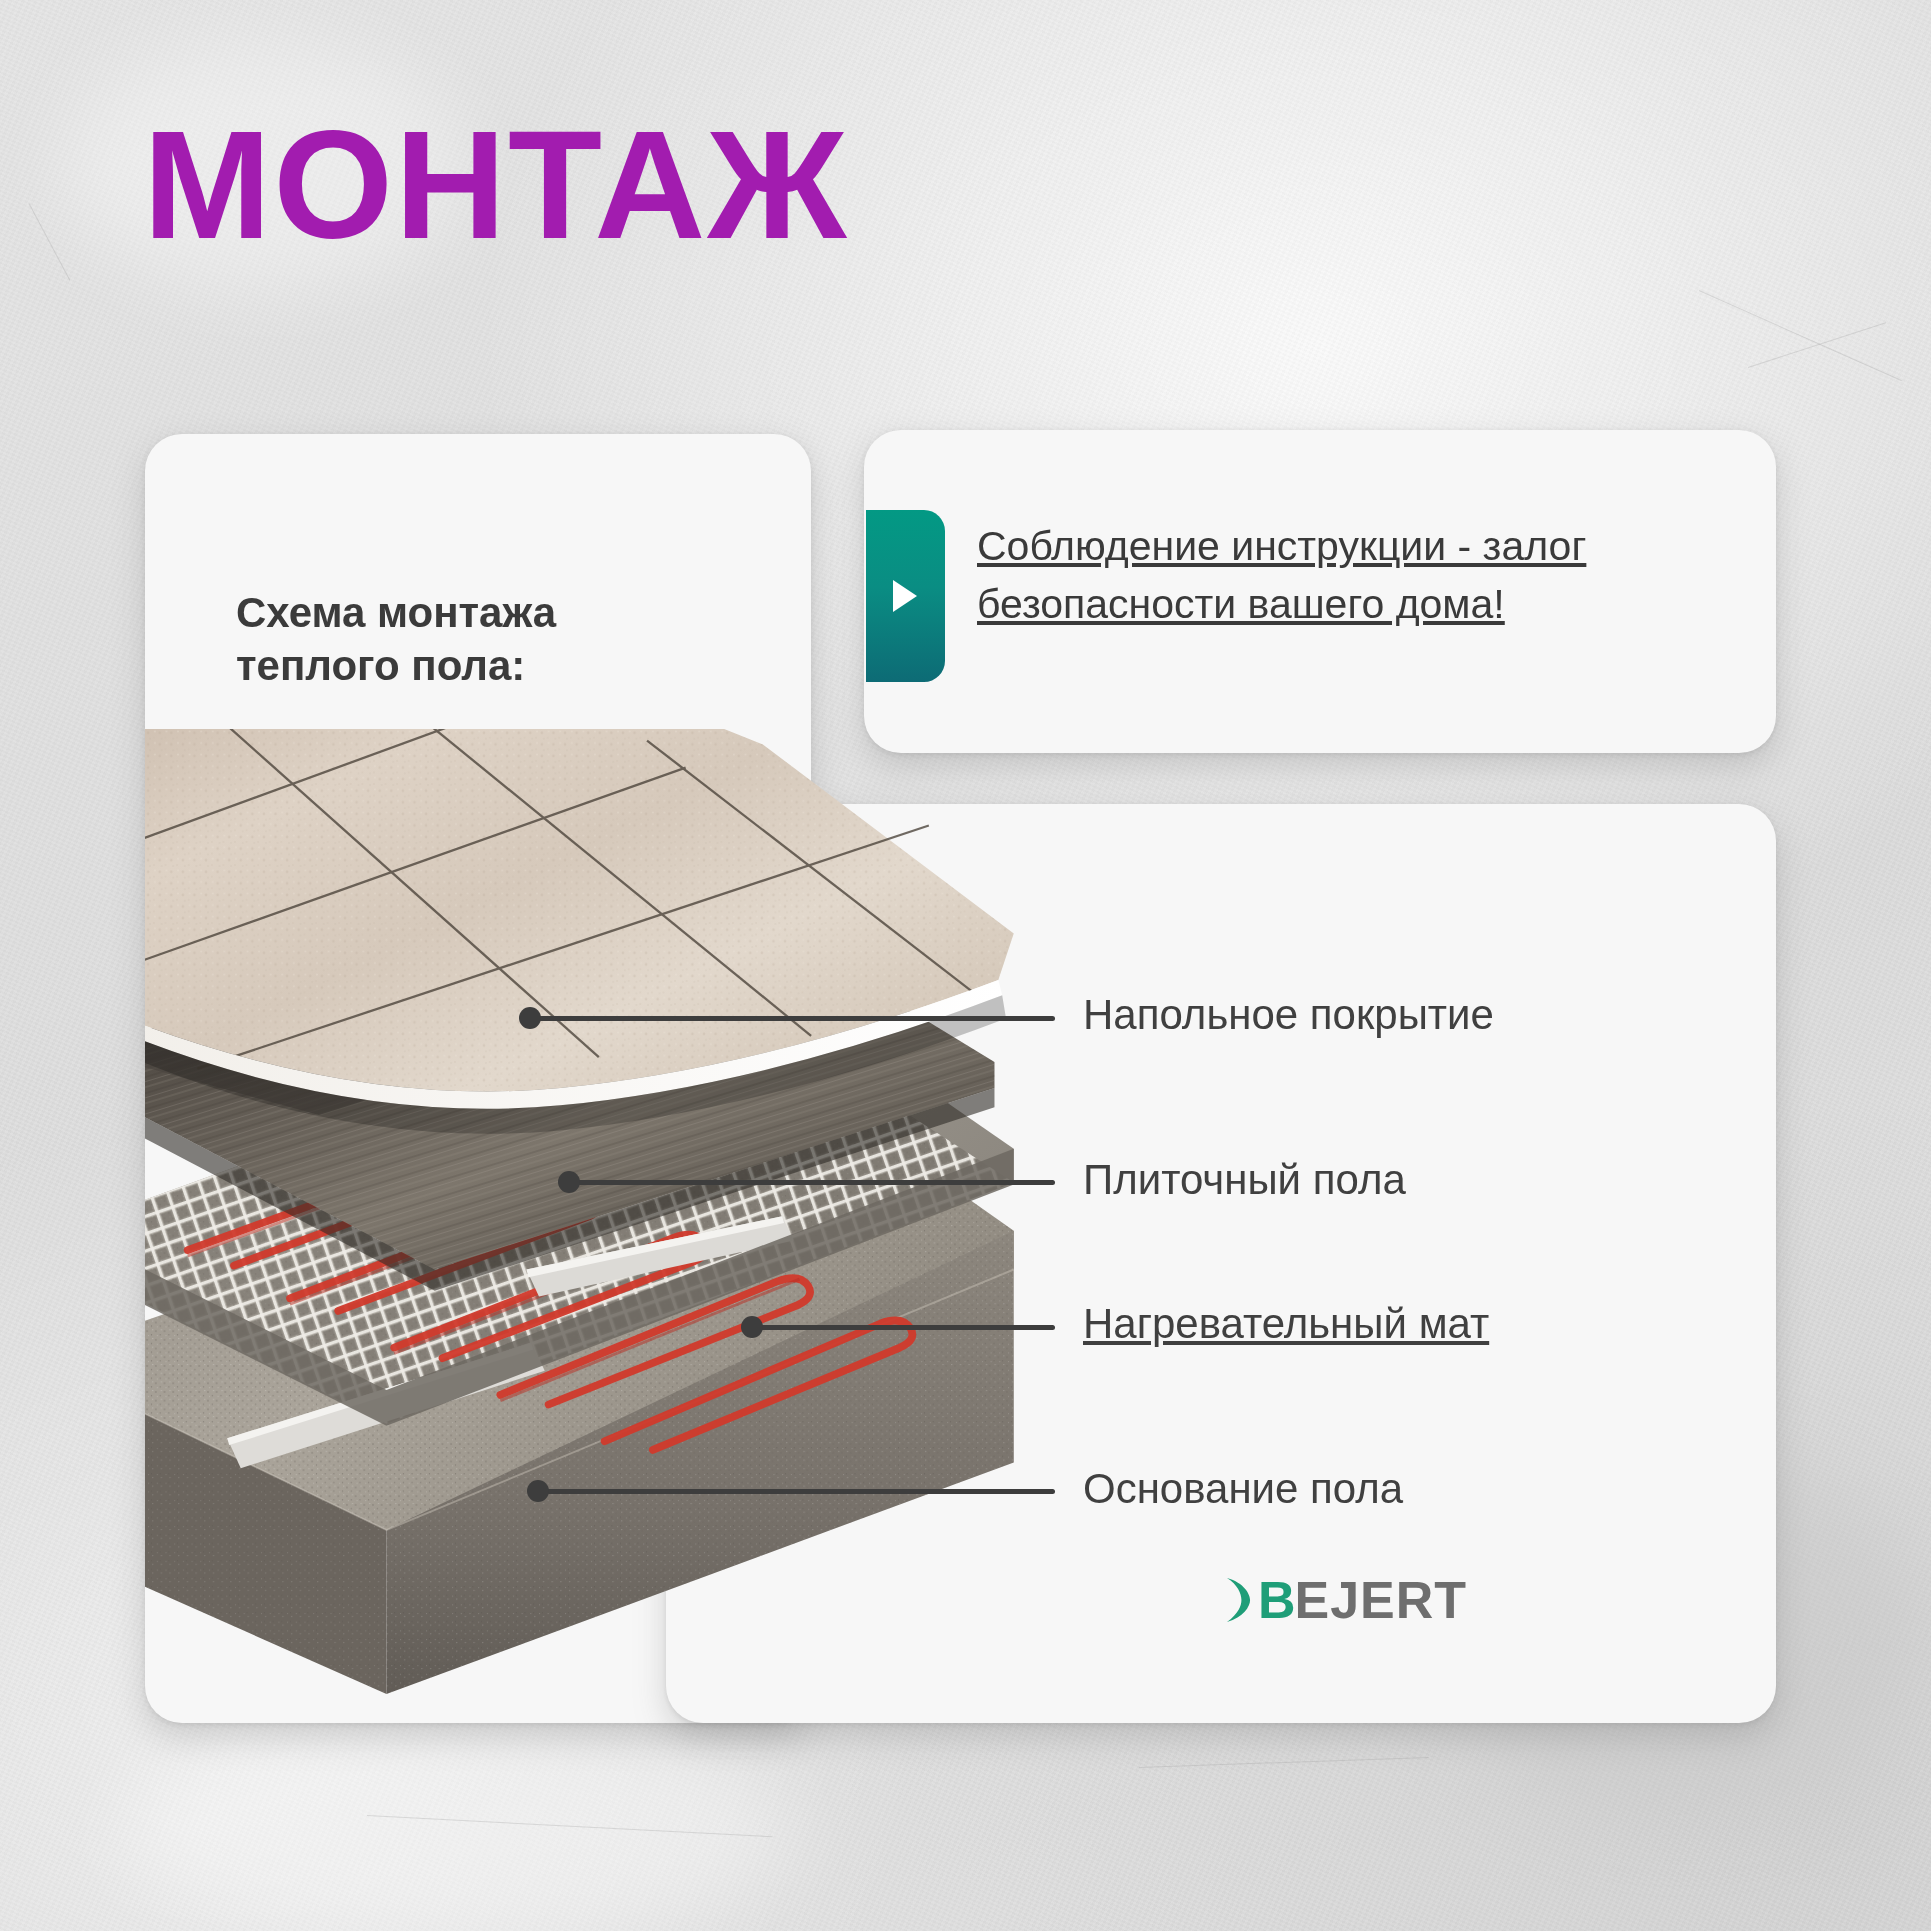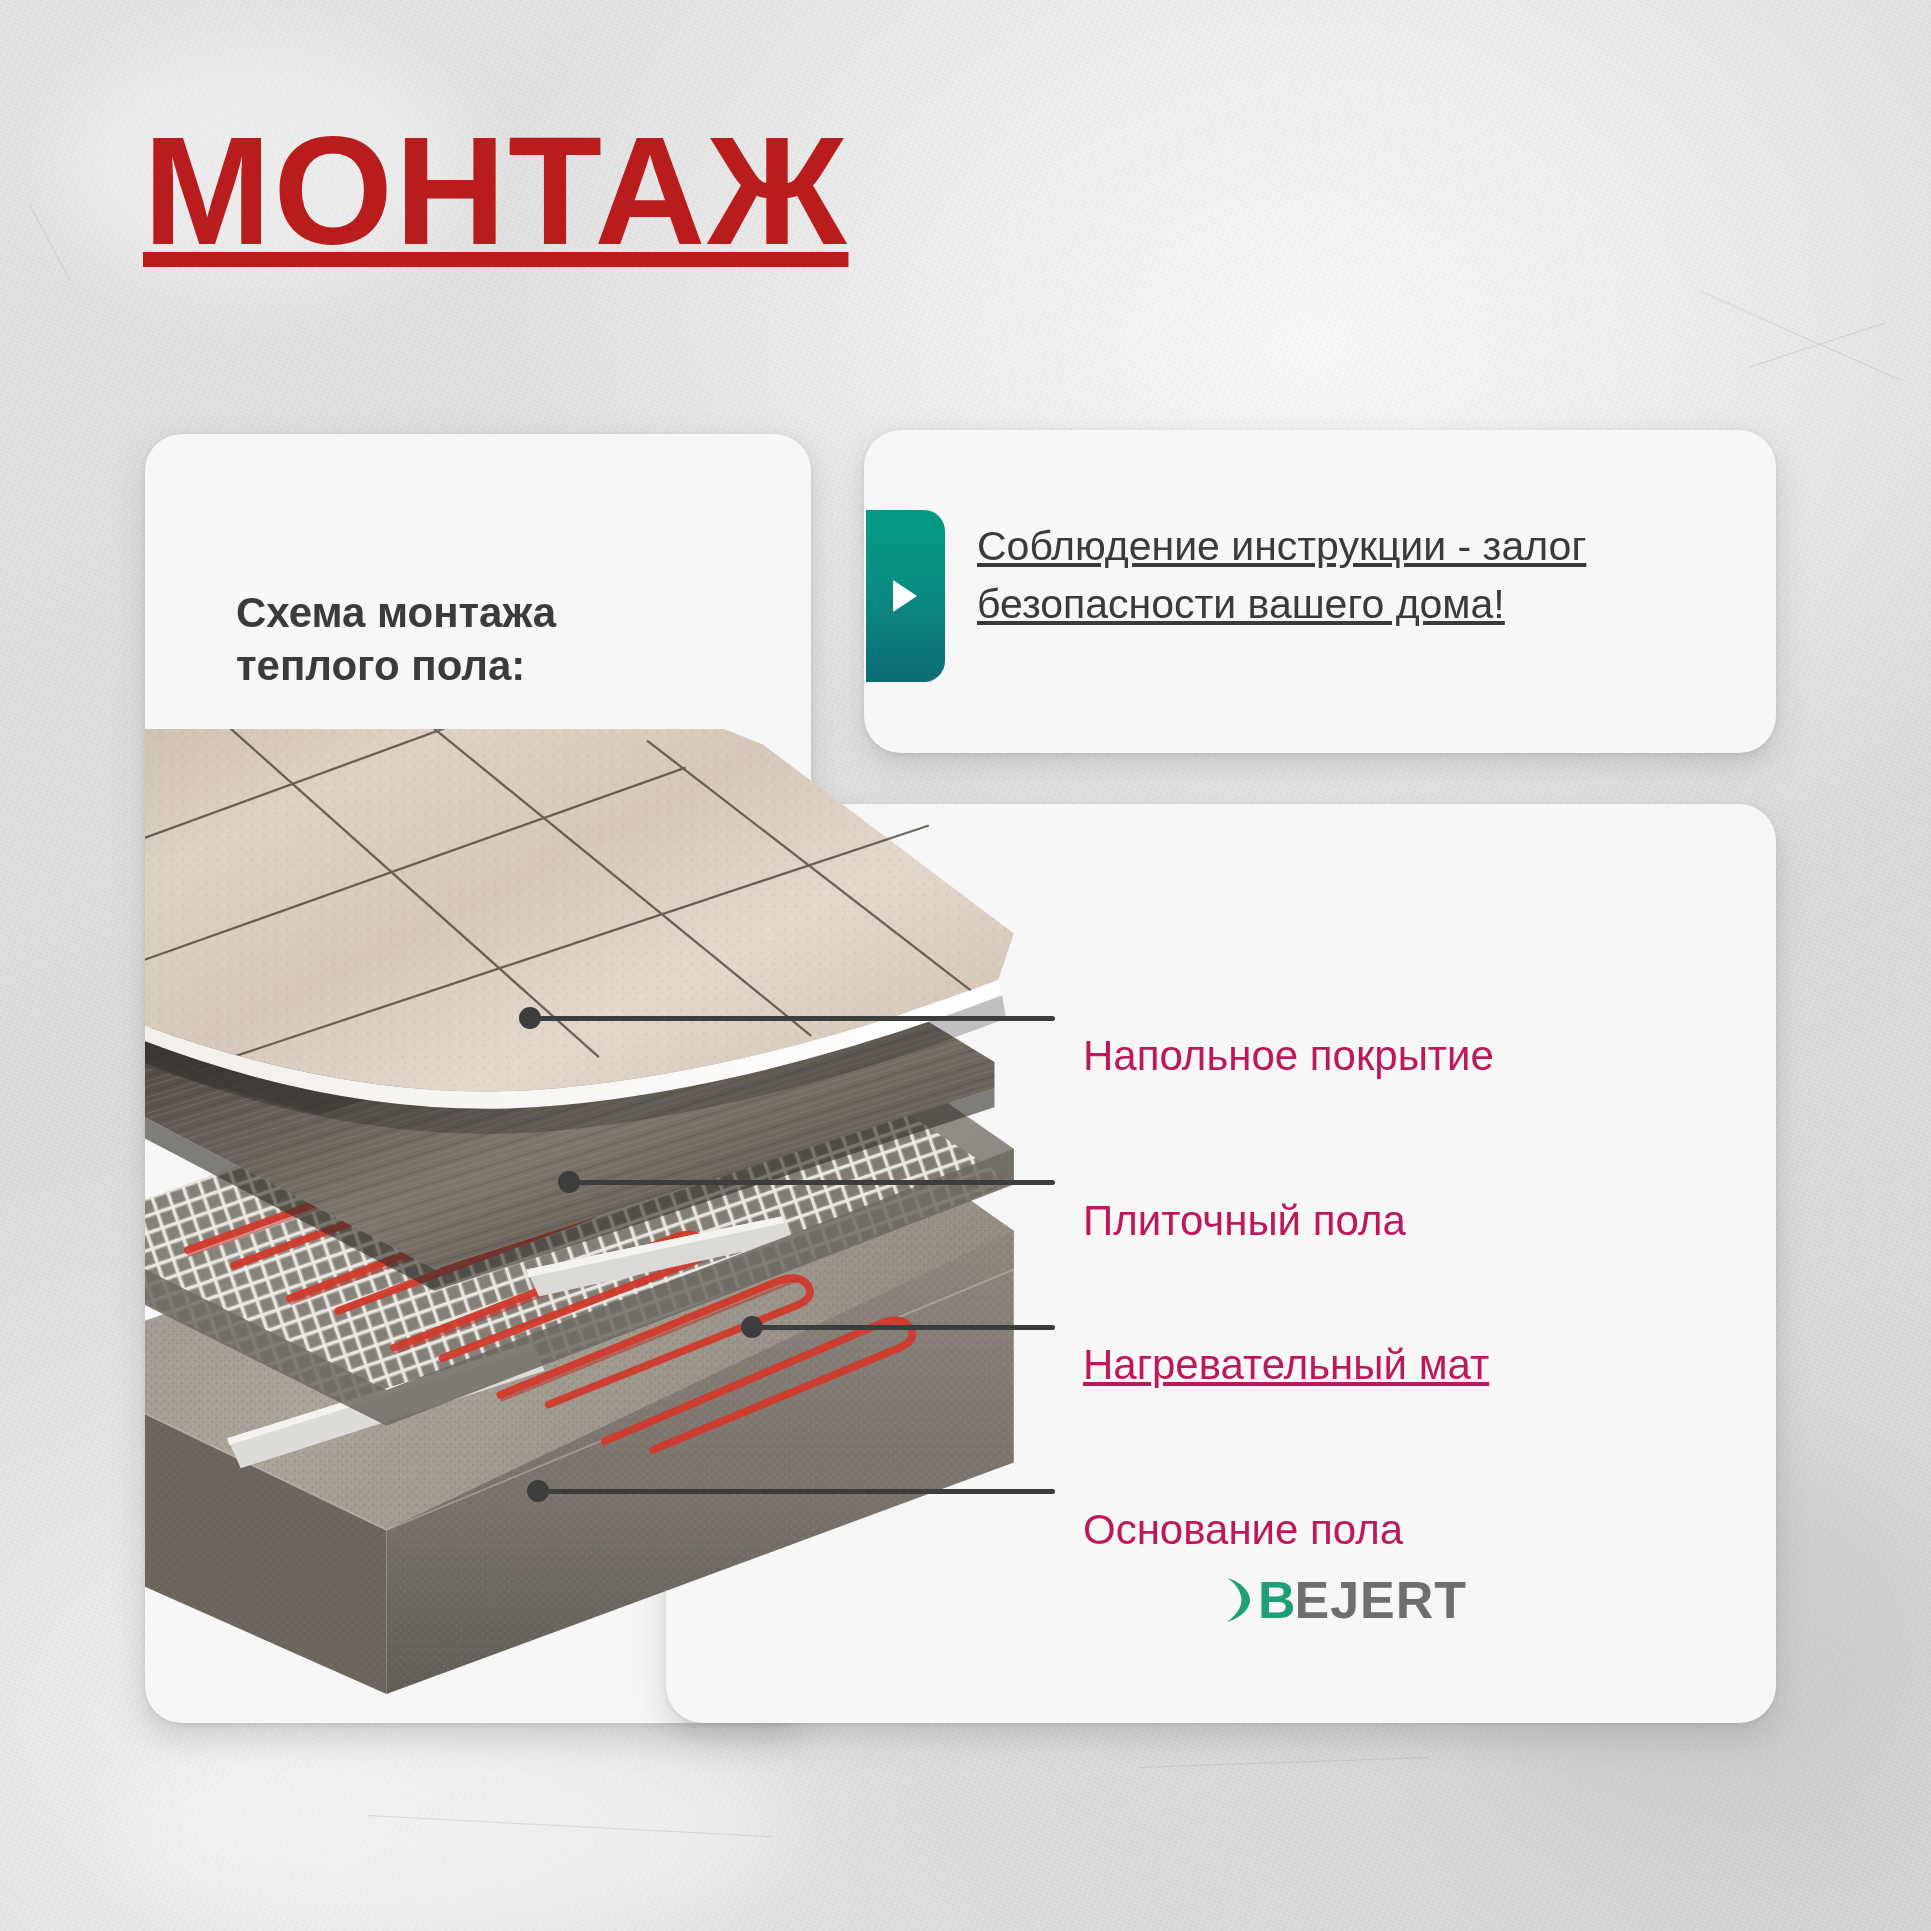--- a/index.html
+++ b/index.html
@@ -27,25 +27,24 @@
     background-image:
       repeating-linear-gradient(23deg, rgba(255,255,255,.12) 0 1.9px, rgba(160,160,160,.07) 1.9px 3.9px),
       repeating-linear-gradient(113deg, rgba(255,255,255,.10) 0 2.9px, rgba(150,150,150,.05) 2.9px 5.8px);
   }
   .bg-blotch { position:absolute; border-radius:50%; filter:blur(37px); }
 
   .hairline { position:absolute; background:#a9a9a9; opacity:.35; height:1px; transform-origin:left center; }
 
   
   .title {
-    position:absolute; left:143px; top:114px;
+    position:absolute; left:143px; top:108px;
     font-size:154px; font-weight:bold; letter-spacing:1.9px;
-    color:#b91c1c; line-height:1;
+    color:#a21caf; line-height:1;
     white-space:nowrap;
-    text-decoration:underline;
   }
 
   
   .card {
     position:absolute;
     background:#f7f7f7;
     border-radius:37px;
     box-shadow:0 13.5px 33px rgba(120,120,120,.28), 0 1.9px 5.8px rgba(120,120,120,.18);
   }
   #card-scheme { left:145px; top:434px; width:666px; height:1289px; }
@@ -88,22 +87,22 @@
   .illus svg { display:block; }
 
   
   .leader { position:absolute; height:4.8px; background:#3d3d3d; border-radius:2.9px; z-index:7; }
   .leader::before {
     content:""; position:absolute; left:-6.8px; top:50%;
     width:22px; height:22px; border-radius:50%;
     background:#3d3d3d; transform:translateY(-50%);
   }
   .layer-label {
-    position:absolute; font-size:42px; color:#be185d;
-    white-space:nowrap; z-index:7; line-height:1;margin-top:41px;
+    position:absolute; font-size:42px; color:#404040;
+    white-space:nowrap; z-index:7; line-height:1;
   }
 
   
   .logo { position:absolute; left:1223px; top:1574px; z-index:8;
           display:flex; align-items:center; }
   .logo-mark { width:33px; height:50px; margin-right:1.9px; }
   .logo-b { font-size:52px; font-weight:bold; color:#1f9e78; line-height:1; letter-spacing:-1px; }
   .logo-rest { font-size:52px; font-weight:bold; color:#6e6e6e; line-height:1; letter-spacing:1px;text-align:right; }
 </style>
 </head>

